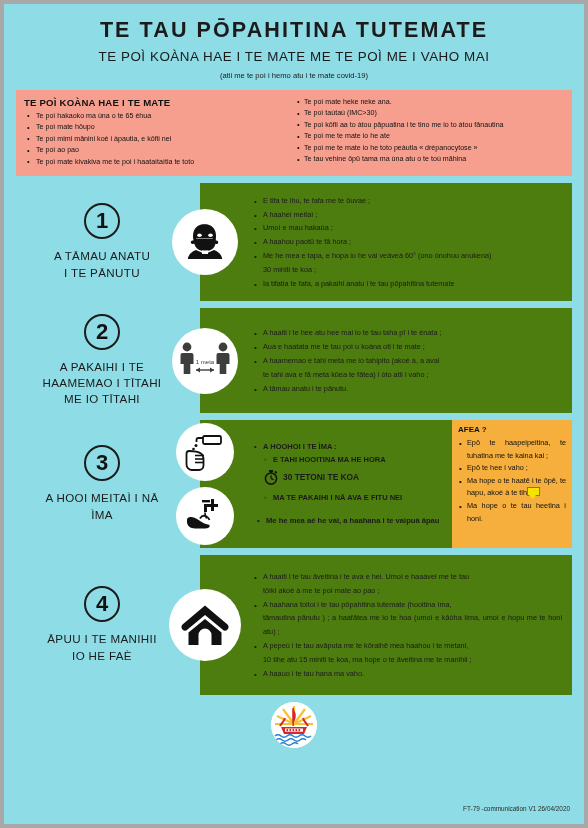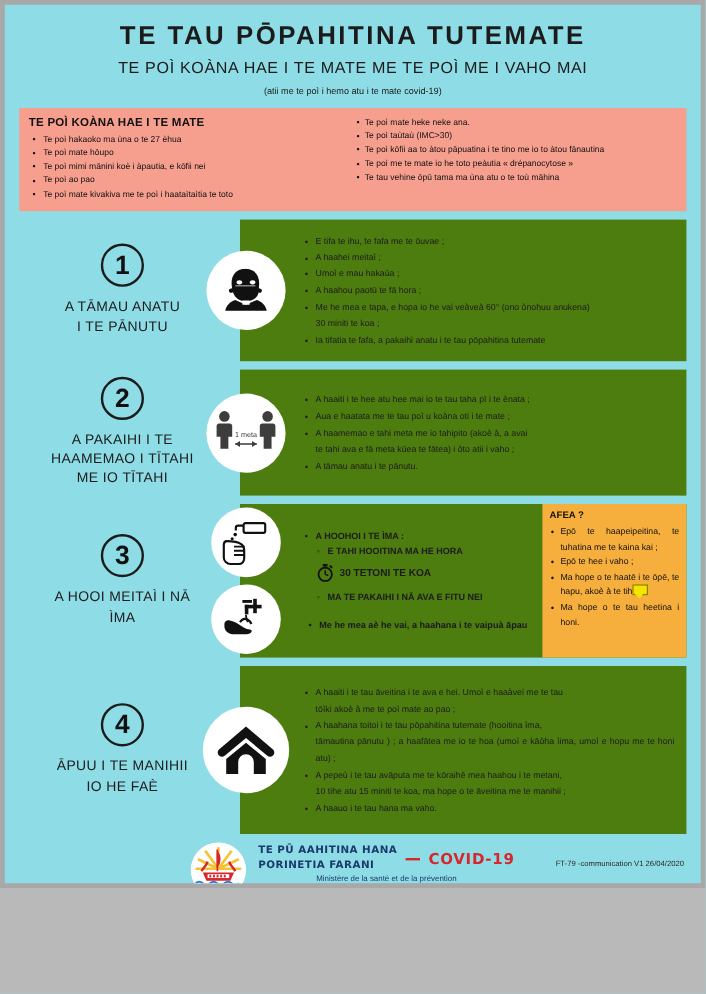--- a/index.html
+++ b/index.html
@@ -3,21 +3,21 @@
 <meta charset="utf-8">
 <style>
   * { box-sizing: border-box; margin: 0; padding: 0; }
   html, body {
     width: 588px; height: 828px;
     font-family: "Liberation Sans", sans-serif;
     background: #b9b9b9;
   }
   .poster {
     position: relative;
-    width: 588px; height: 740px;
+    width: 588px; height: 828px;
     background: #8edce5;
     border: 4px solid #a8a8a8;
     overflow: hidden;
   }
 
   
   .header { text-align: center; padding: 14px 10px 4px; }
   .title {
     font-size: 21.5px; font-weight: bold; letter-spacing: 2.1px;
     color: #1b1b1b; line-height: 1.15;
@@ -198,32 +198,33 @@
   <div class="header">
     <div class="title">TE TAU PŌPAHITINA TUTEMATE</div>
     <div class="subtitle">TE POÌ KOÀNA HAE I TE MATE ME TE POÌ ME I VAHO MAI</div>
     <div class="subsub">(atii me te poì i hemo atu i te mate covid-19)</div>
   </div>
 
   <div class="risk-box">
     <div class="risk-col left">
       <div class="risk-title">TE POÌ KOÀNA HAE I TE MATE</div>
       <ul class="rl">
-        <li>Te poì hakaoko ma ùna o te 27 èhua</li>
+        <li>Te poì hakaoko ma ùna o te 65 èhua</li>
         <li>Te poì mate hōupo</li>
         <li>Te poì mimi mānini koè i àpautia, e kōfii nei</li>
         <li>Te poì ao pao</li>
         <li>Te poì mate kivakiva me te poì i haataìtaìtia te toto</li>
       </ul>
     </div>
     <div class="risk-col right">
       <ul class="rl">
         <li>Te poì mate heke neke ana.</li>
         <li>Te poì taùtaù (IMC&gt;30)</li>
         <li>Te poì kōfii aa to àtou pāpuatina i te tino me io to àtou fānautina</li>
+        <li>Te poì me te mate io he ate</li>
         <li>Te poì me te mate io he toto peàutia « drépanocytose »</li>
         <li>Te tau vehine ōpū tama ma ùna atu o te toù māhina</li>
       </ul>
     </div>
   </div>
 
   <div class="steps">
 
     <div class="step" style="min-height:118px;">
       <div class="step-left">
@@ -406,29 +407,17 @@
           <rect x="27.5" y="27" width="1.6" height="2.2"></rect>
         </g>
         <path d="M9 24c1.5-3 4-4.5 5-8M37 24c-1.5-3-4-4.5-5-8" stroke="#d7262c" stroke-width="2" fill="none"></path>
         <g stroke="#2a7fd4" stroke-width="1.5" fill="none">
           <path d="M4 34q3-2.5 6 0t6 0 6 0 6 0 6 0 6 0"></path>
           <path d="M5 38q3-2.5 6 0t6 0 6 0 6 0 6 0"></path>
           <path d="M9 42q3-2.5 6 0t6 0 6 0"></path>
         </g>
       </svg>
     </div>
-    <div class="f-text">
-      <div class="f-line">
-        <div>
-          <div class="f-min">TE PŪ AAHITINA HANA</div>
-          <div class="f-min">PORINETIA FARANI</div>
-        </div>
-        <div class="dash"></div>
-        <div class="covid">COVID-19</div>
-      </div>
-      <div class="f-sub">Ministère de la santé et de la prévention</div>
-      <div class="f-sub" style="margin-top:0;">Direction de la santé</div>
-    </div>
   </div>
 
   <div class="ref">FT-79 -communication V1 26/04/2020</div>
 
 </div>
 
 </body></html>

